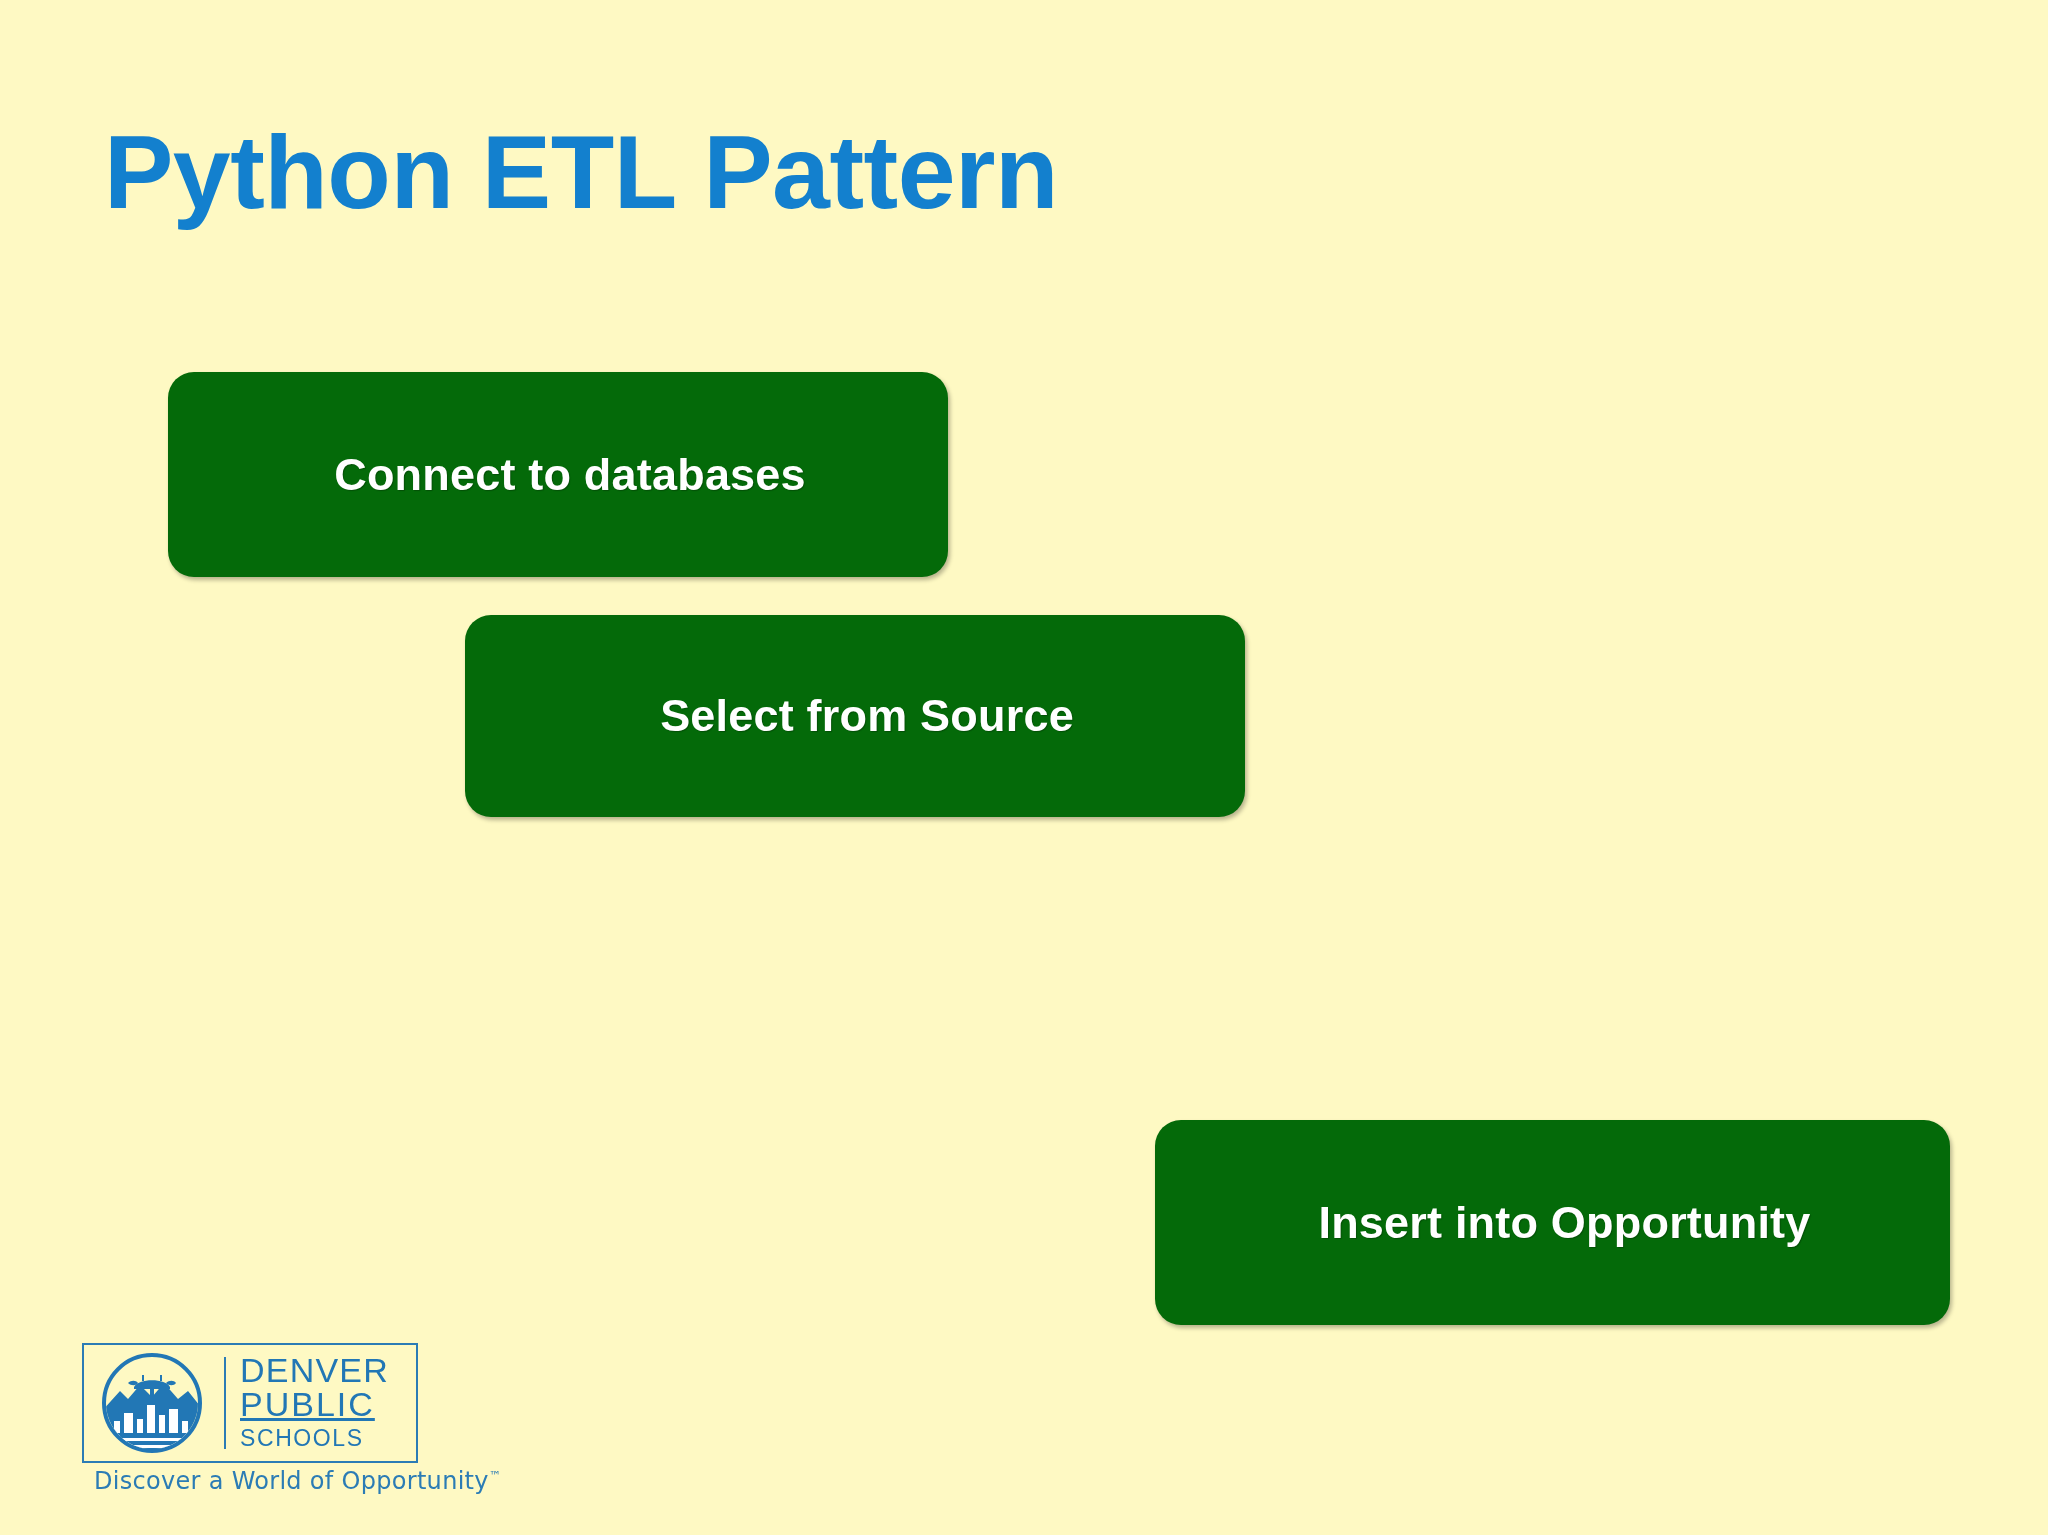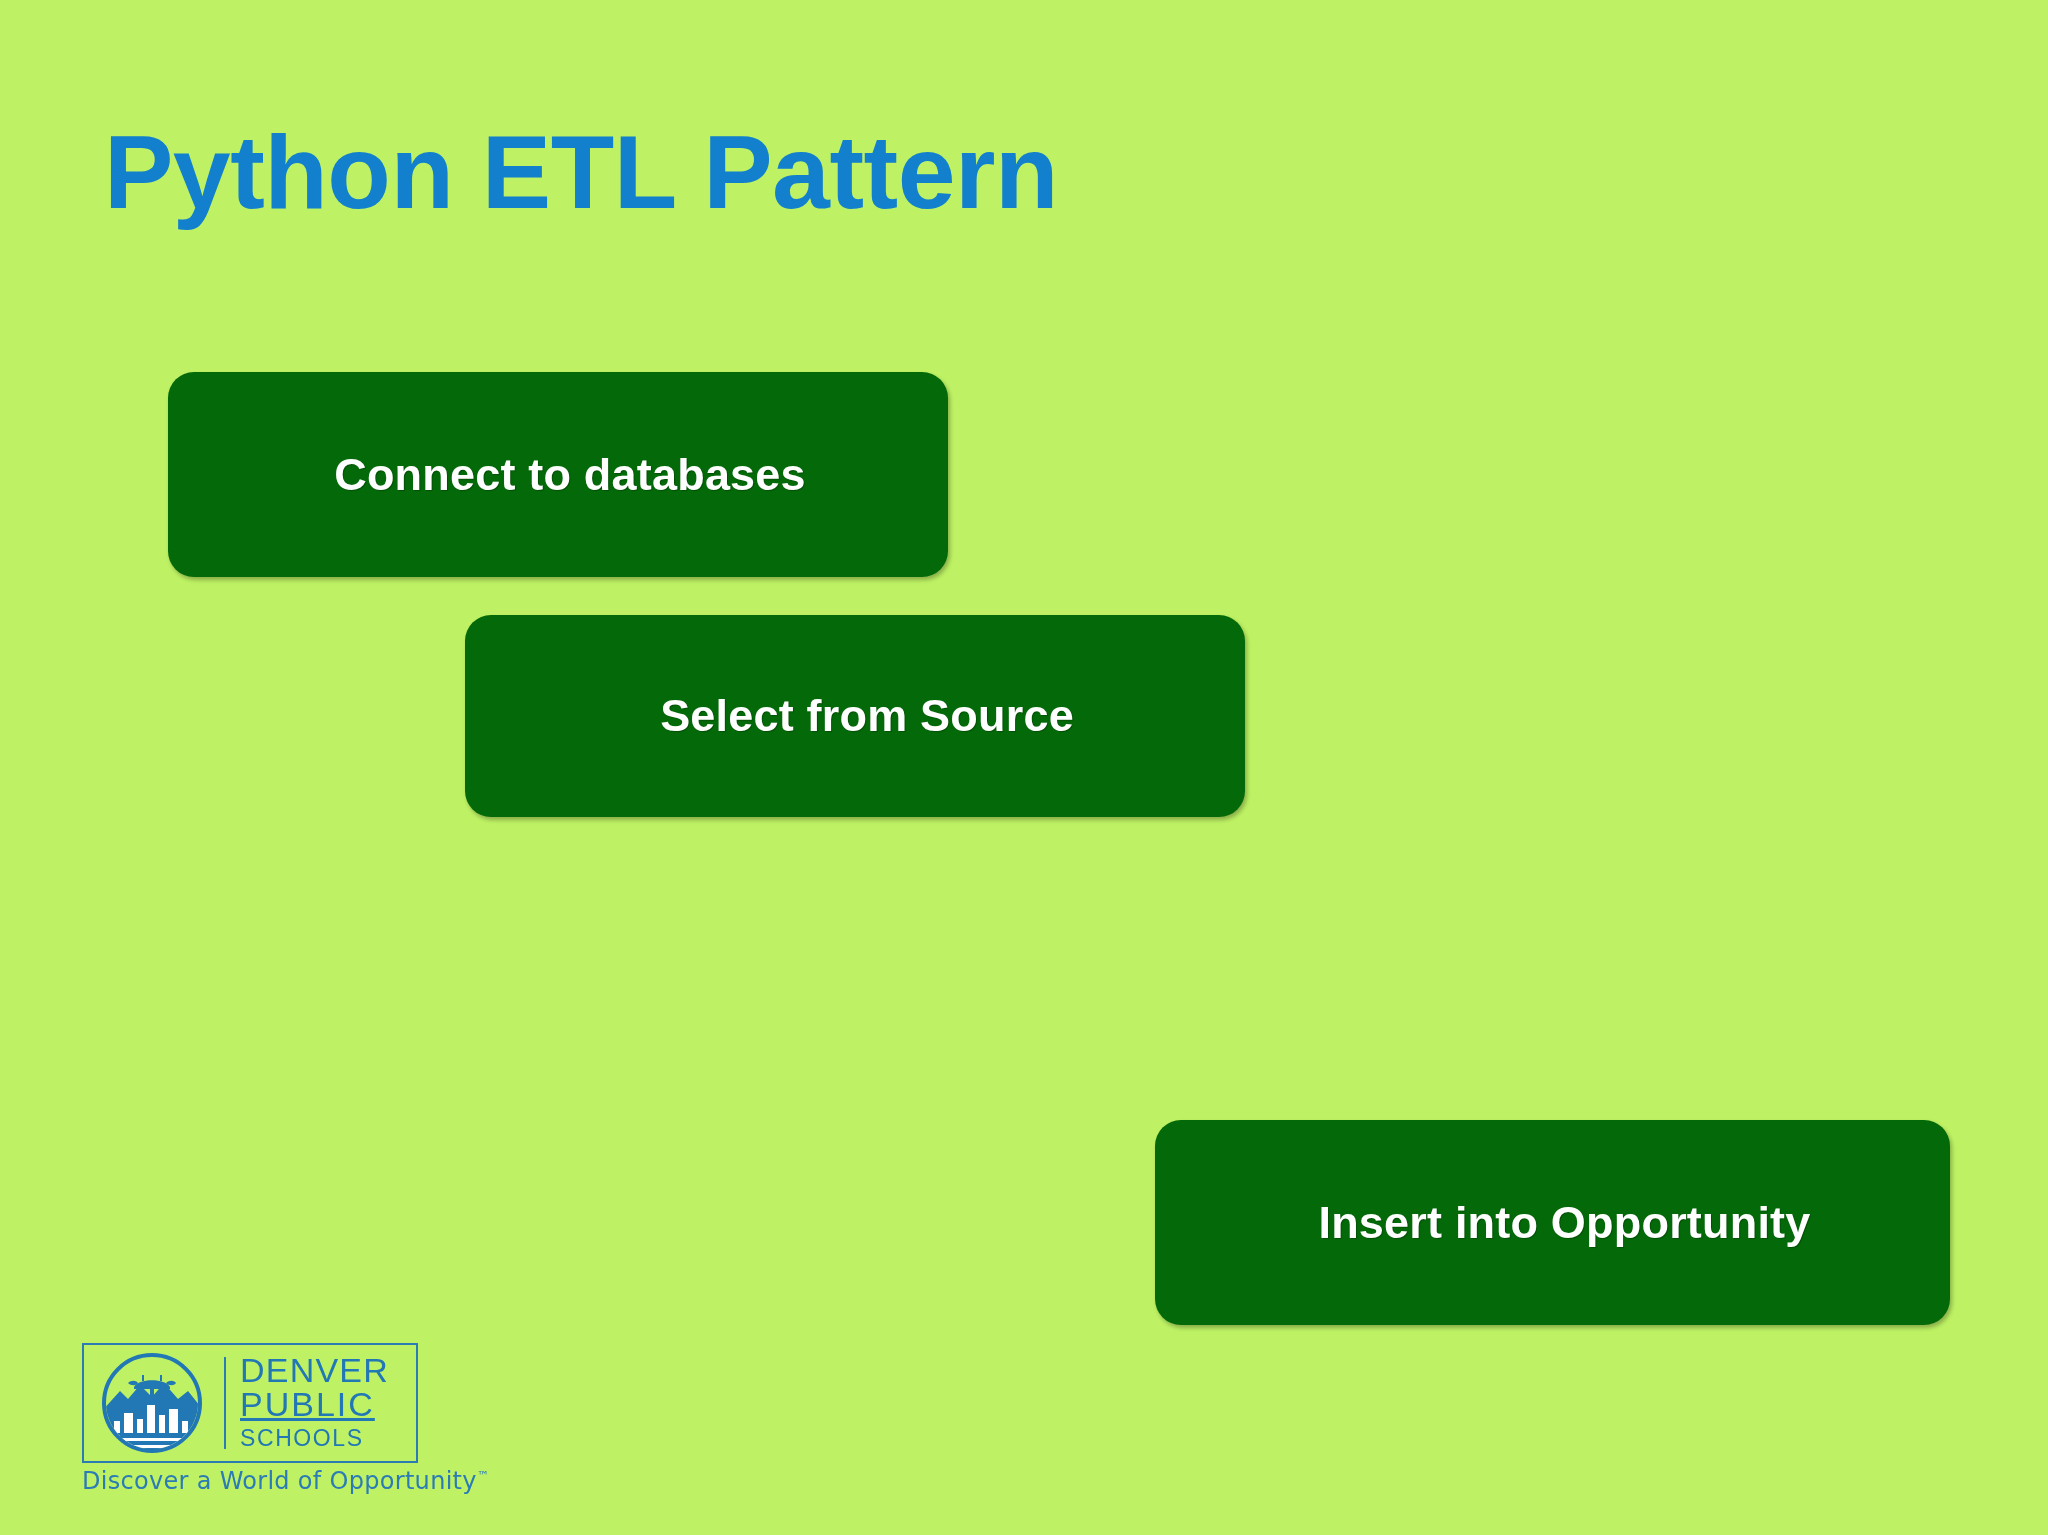--- a/index.html
+++ b/index.html
@@ -12,21 +12,21 @@
     height: 1535px;
     overflow: hidden;
     font-family: "Liberation Sans", sans-serif;
     position: relative;
   }
   #slide {
     position: absolute;
     left: 0; top: 0;
     width: 2048px;
     height: 1535px;
-    background: #bef264;
+    background: #fef9c3;
   }
 
   
   #slide-title {
     position: absolute;
     left: 104px;
     top: 118px;
     font-size: 104px;
     line-height: 1.05;
     font-weight: bold;
@@ -106,21 +106,21 @@
     font-size: 34px;
     line-height: 34px;
     font-weight: normal;
     letter-spacing: 1.2px;
     font-family: "Liberation Sans", sans-serif;
   }
   #dps-word-2 { letter-spacing: 2.0px; text-decoration: underline; }
   #dps-word-3 { font-size: 23px; letter-spacing: 1.6px; }
   #dps-tagline {
     position: absolute;
-    left: 0;
+    left: 12px;
     top: 124px;
     font-family: "DejaVu Sans", sans-serif;
     font-size: 24px;
     color: #2B7CB5;
     white-space: nowrap;
     letter-spacing: 0.3px;
   }
   #dps-tagline .tm {
     font-size: 12px;
     vertical-align: super;

